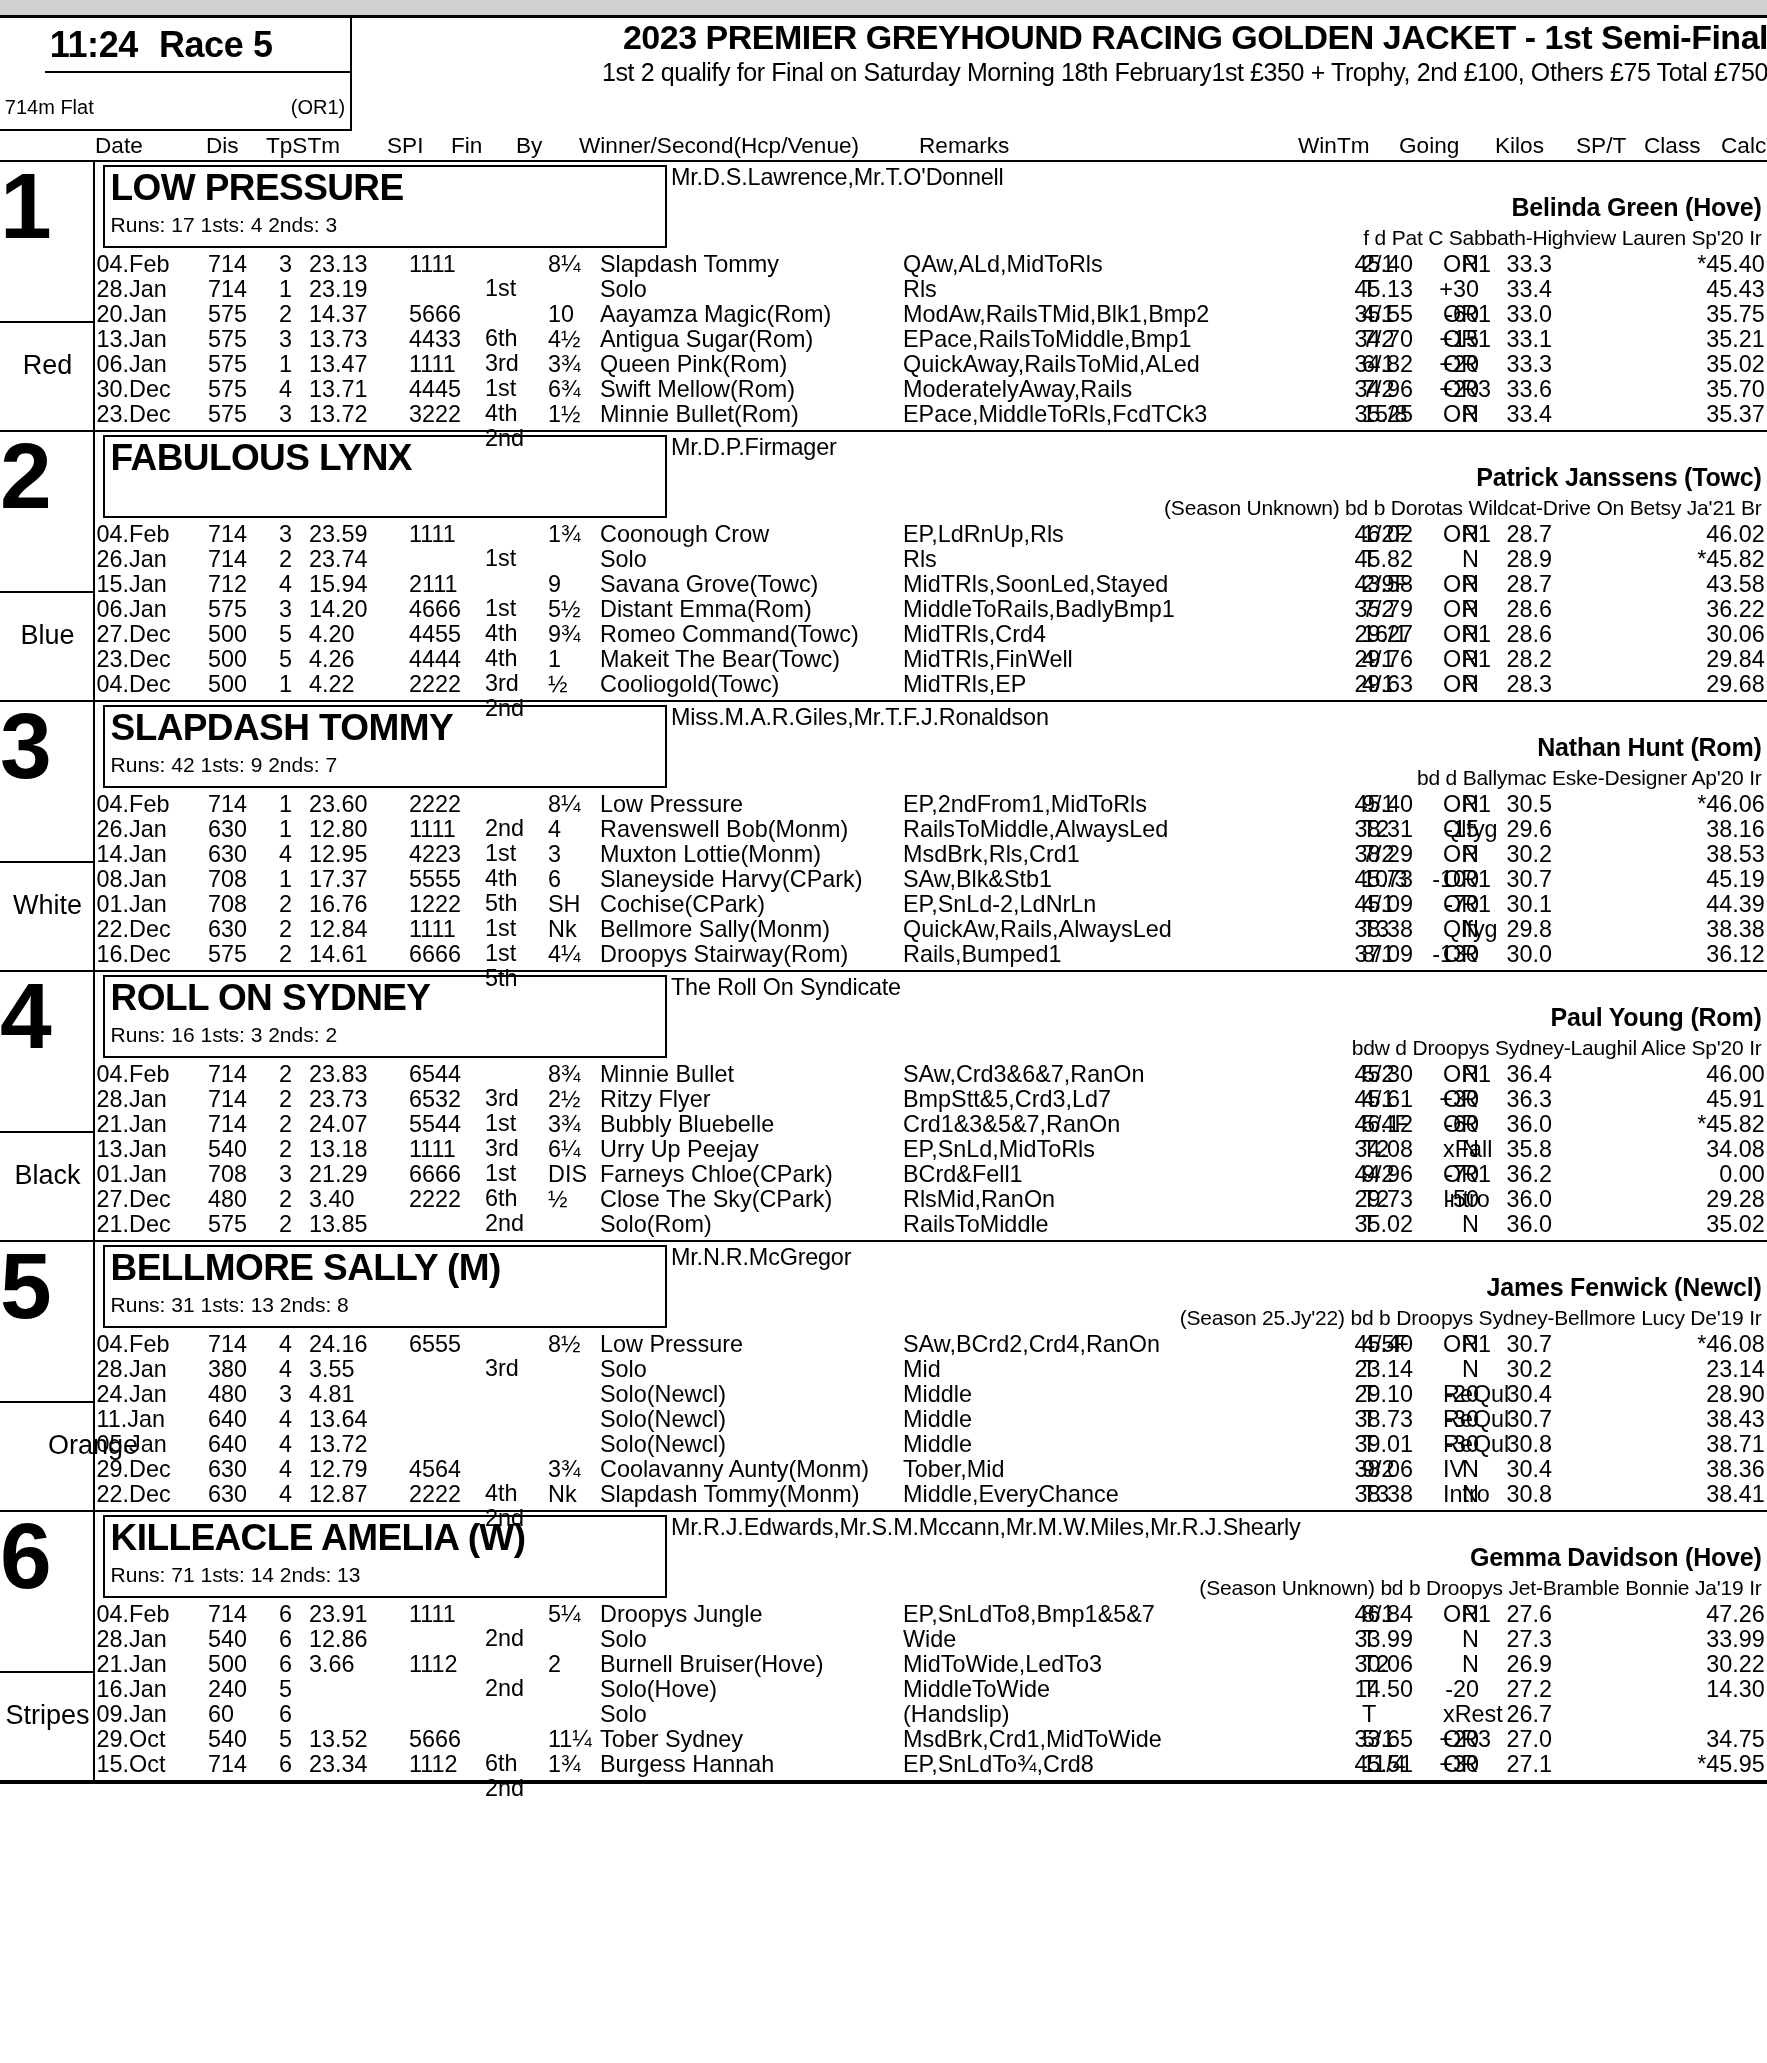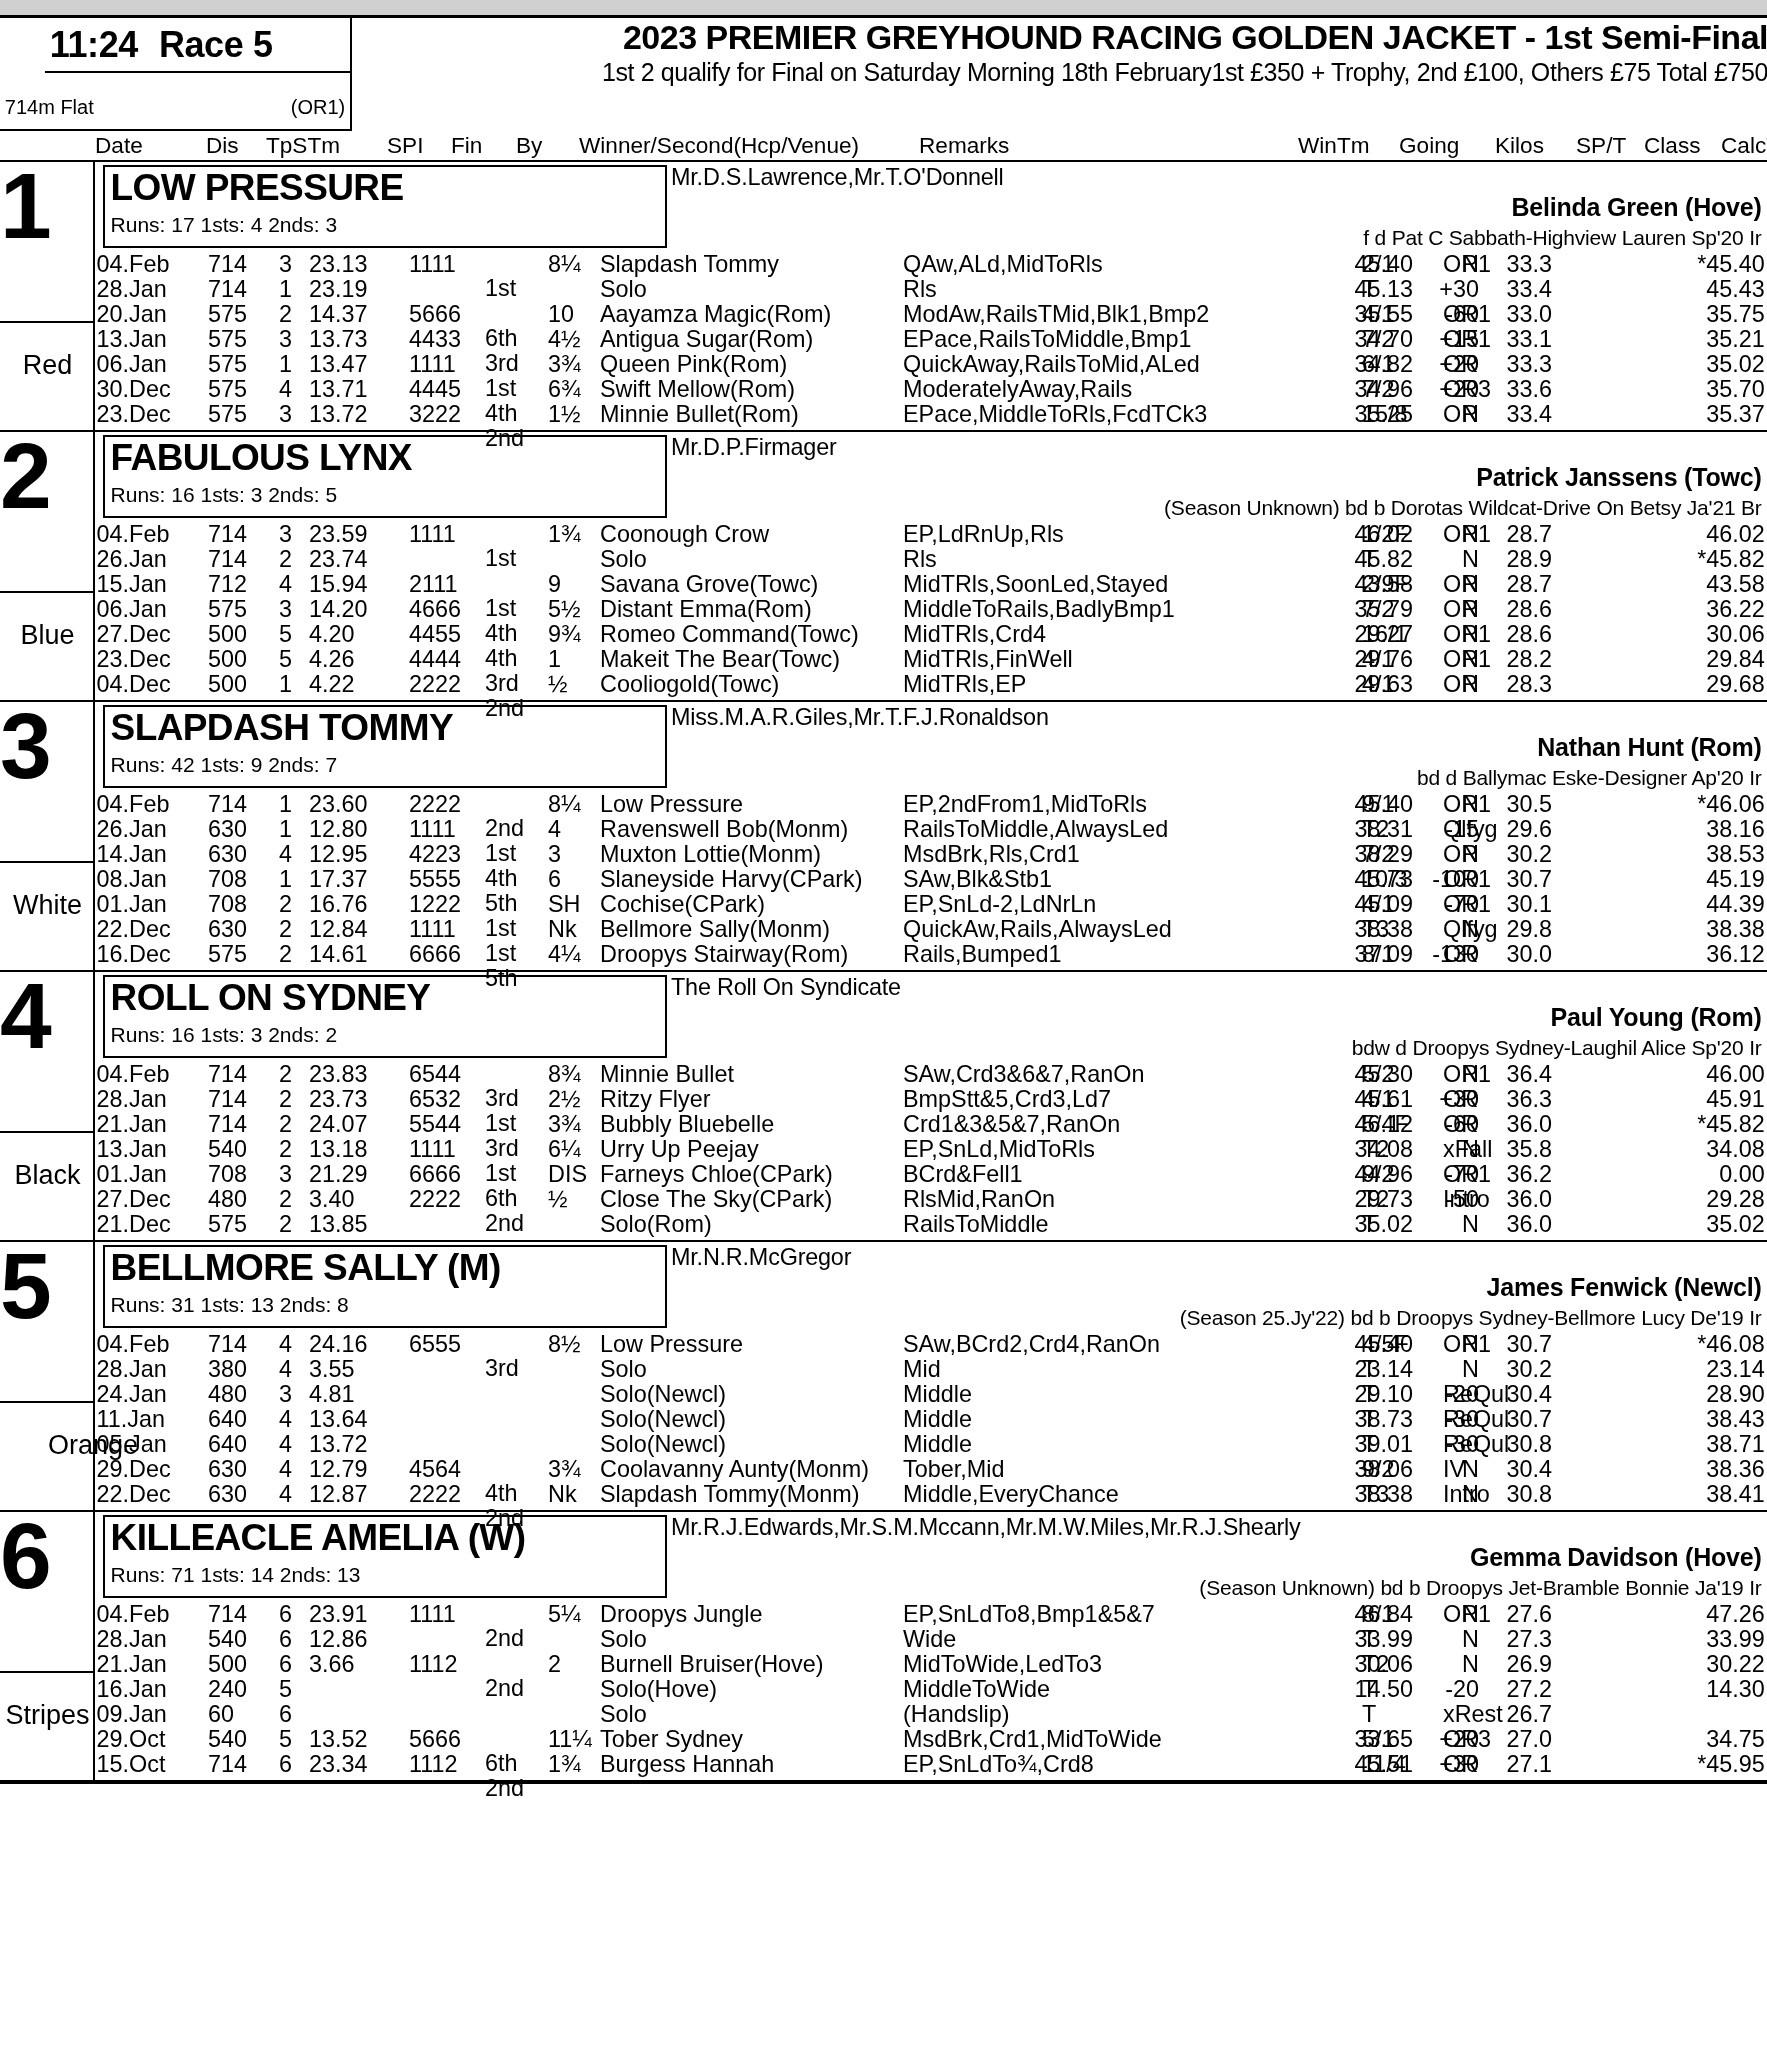--- a/index.html
+++ b/index.html
@@ -391,21 +391,20 @@
         </div>
       </div>
       <div class="dog" style="height: 270px;">
         <div class="trapbox-border" style="height: 161px;">
           <div class="trapnum">2</div>
         </div>
         <div class="trapcell" style="top: 161px; height: 109px;"></div>
         <div class="trapcolour" style="top: 188px;">Blue</div>
         <div class="namebox">
           <div class="dogname">FABULOUS LYNX</div>
-          <div class="runs">Runs: 16 1sts: 3 2nds: 5</div>
         </div>
         <div class="owner">Mr.D.P.Firmager</div>
         <div class="trainer">Patrick Janssens (Towc)</div>
         <div class="breeding">(Season Unknown) bd b Dorotas Wildcat-Drive On Betsy Ja'21 Br</div>
         <div class="formlist">
           <div class="formrow">
             <span class="c-date">04.Feb</span>
             <span class="c-dis">714</span>
             <span class="c-tp">3</span>
             <span class="c-stm">23.59</span>

